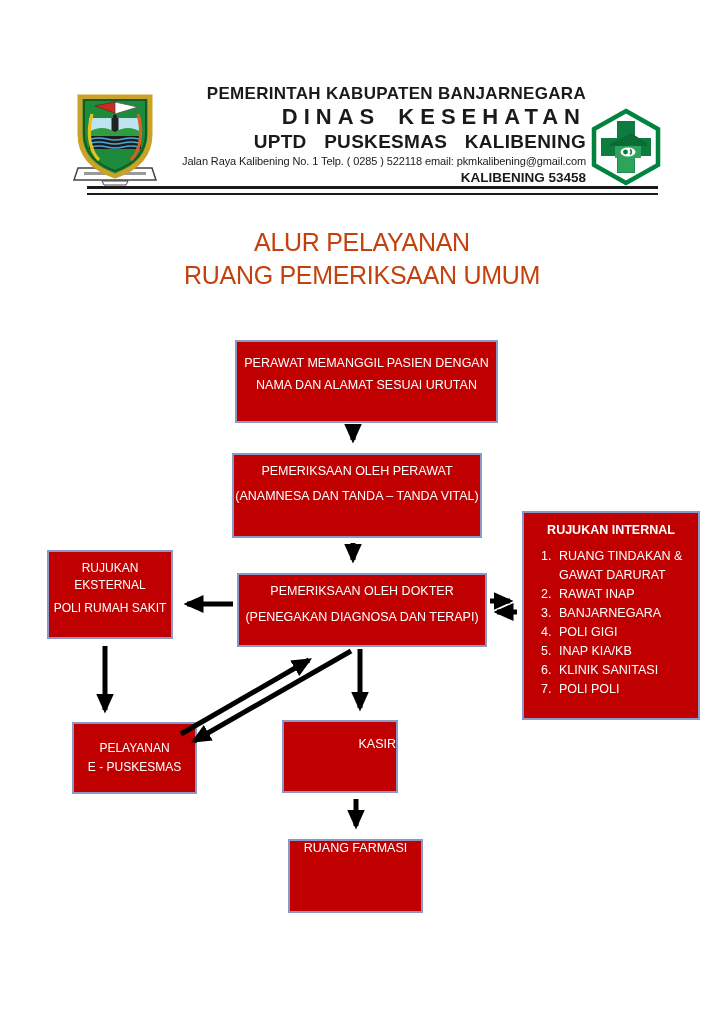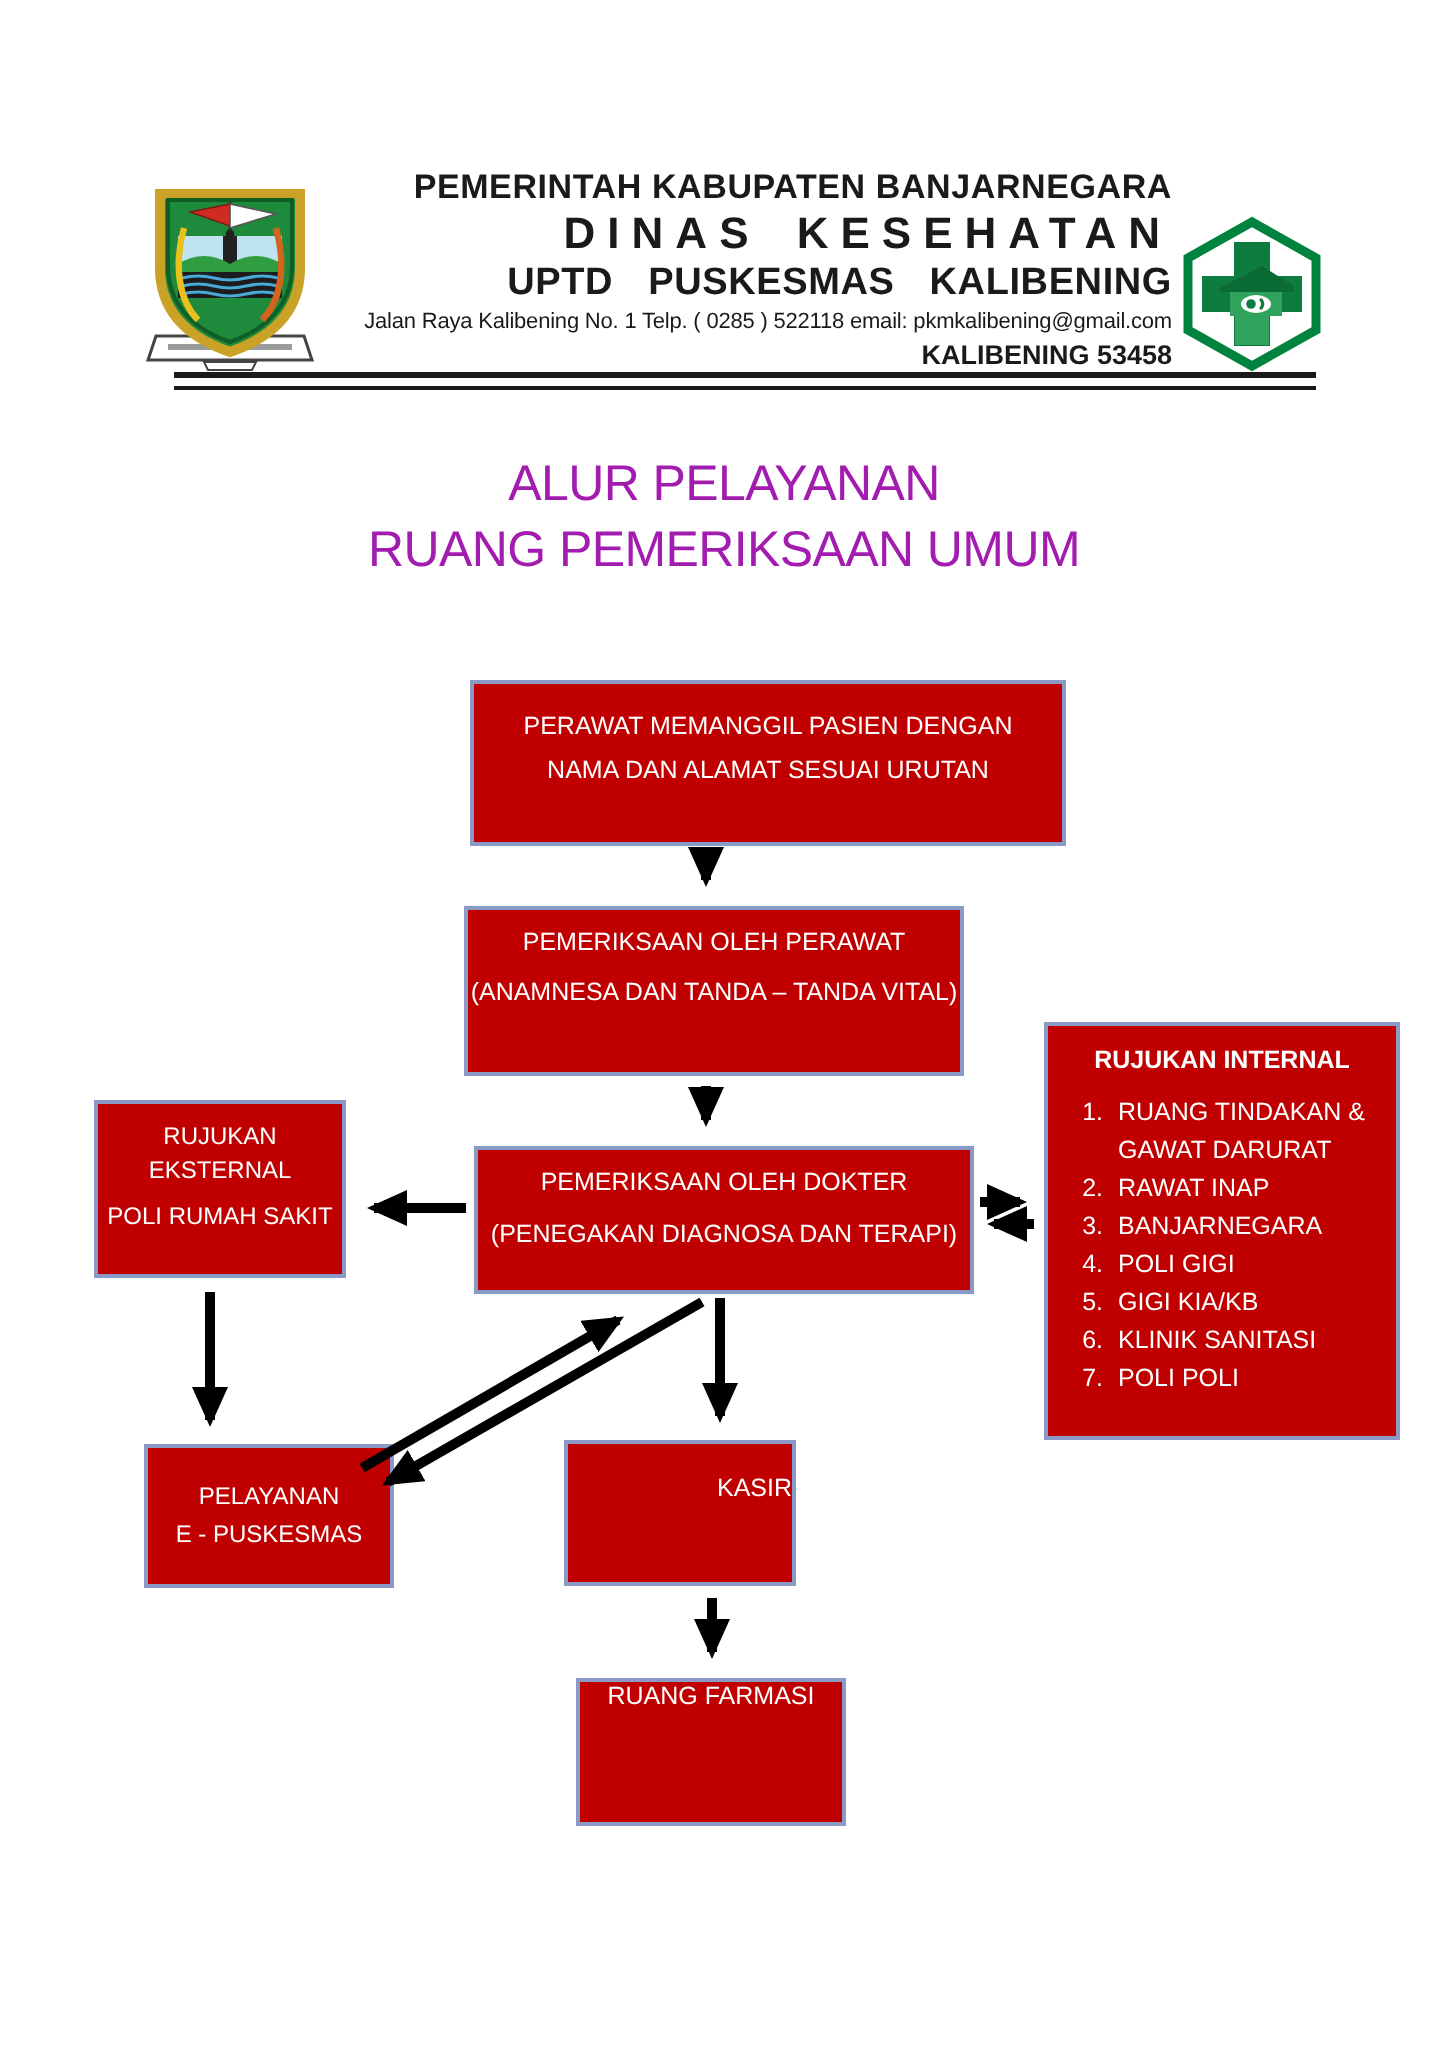--- a/index.html
+++ b/index.html
@@ -13,25 +13,25 @@
   .hl2{font-size:22px;font-weight:bold;line-height:26px;letter-spacing:6px;word-spacing:6px;}
   .hl3{font-size:19px;font-weight:bold;line-height:24px;word-spacing:12px;letter-spacing:.3px;}
   .hl4{font-size:11px;line-height:15px;letter-spacing:-.1px;}
   .hl5{font-size:13.5px;font-weight:bold;line-height:17px;}
   .hdr-rule{position:absolute;left:87px;top:186px;width:571px;height:4px;
     border-top:3px solid #1a1a1a;border-bottom:2px solid #1a1a1a;}
   .logo-left{position:absolute;left:72px;top:92px;width:86px;height:94px;}
   .logo-right{position:absolute;left:588px;top:108px;width:76px;height:78px;}
   
   .doc-title{position:absolute;left:0;top:226px;width:724px;text-align:center;
-    font-size:25px;line-height:33px;color:#a21caf;letter-spacing:-.3px;}
+    font-size:25px;line-height:33px;color:#c2410c;letter-spacing:-.3px;}
   
   .fbox{position:absolute;box-sizing:border-box;background:#C00000;border:2px solid #8B99C6;
     color:#fff;text-align:center;font-size:12.5px;line-height:15px;}
-  .b-perawat{left:235px;top:340px;width:298px;height:83px;display:flex;flex-direction:column;
+  .b-perawat{left:235px;top:340px;width:263px;height:83px;display:flex;flex-direction:column;
     justify-content:center;gap:7px;padding-bottom:14px;}
   .b-periksa{left:232px;top:453px;width:250px;height:85px;padding-top:9px;}
   .b-periksa .l2{margin-top:10px;}
   .b-dokter{left:237px;top:573px;width:250px;height:74px;padding-top:9px;}
   .b-dokter .l2{margin-top:11px;}
   .b-internal{left:522px;top:511px;width:178px;height:209px;text-align:left;}
   .b-internal .ititle{text-align:center;font-weight:bold;margin-top:10px;font-size:12.5px;}
   .b-internal ol{margin:9px 0 0 0;padding-left:31px;font-size:12.5px;line-height:19px;}
   .b-internal li{padding-left:4px;}
   .b-eksternal{left:47px;top:550px;width:126px;height:89px;padding-top:8px;font-size:12px;line-height:17px;}
@@ -128,21 +128,21 @@
     <div class="l2">(PENEGAKAN DIAGNOSA DAN TERAPI)</div>
   </div>
 
   <div class="fbox b-internal">
     <div class="ititle">RUJUKAN INTERNAL</div>
     <ol>
       <li>RUANG TINDAKAN &amp; GAWAT DARURAT</li>
       <li>RAWAT INAP</li>
       <li>BANJARNEGARA</li>
       <li>POLI GIGI</li>
-      <li>GIGI KIA/KB</li>
+      <li>INAP KIA/KB</li>
       <li>KLINIK SANITASI</li>
       <li>POLI POLI</li>
     </ol>
   </div>
 
   <div class="fbox b-eksternal">
     <div>RUJUKAN</div>
     <div>EKSTERNAL</div>
     <div class="l3">POLI RUMAH SAKIT</div>
   </div>

